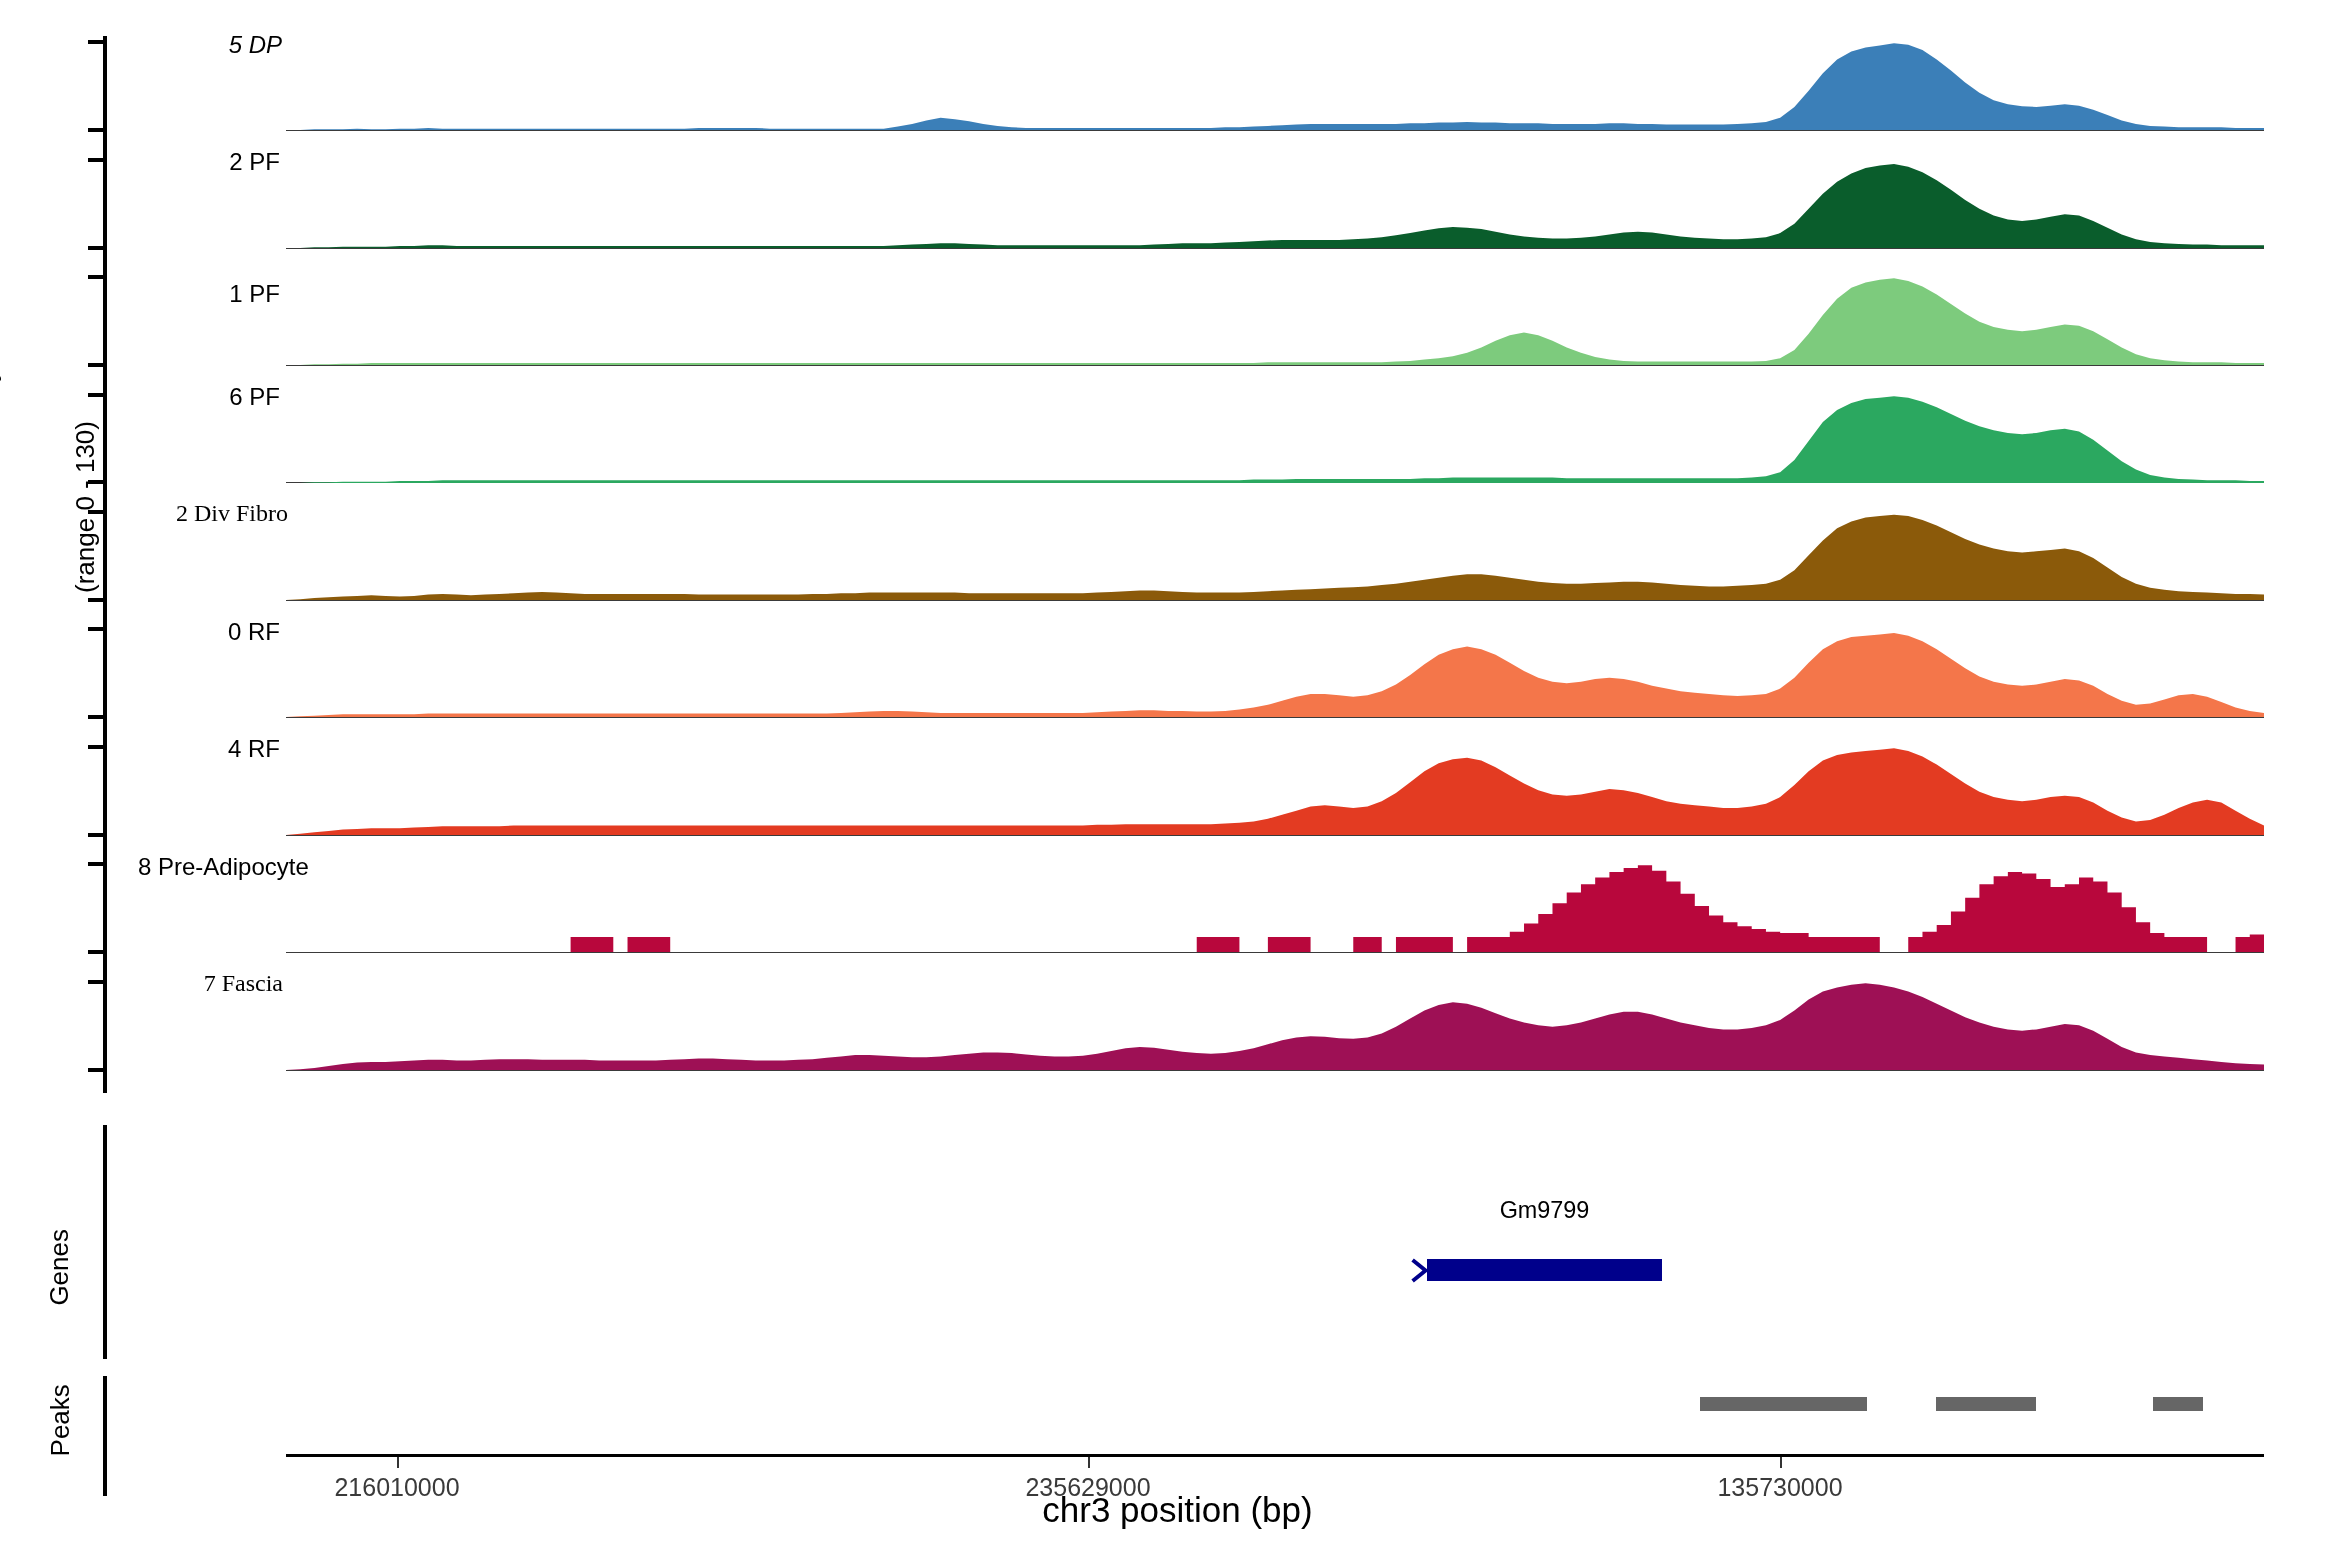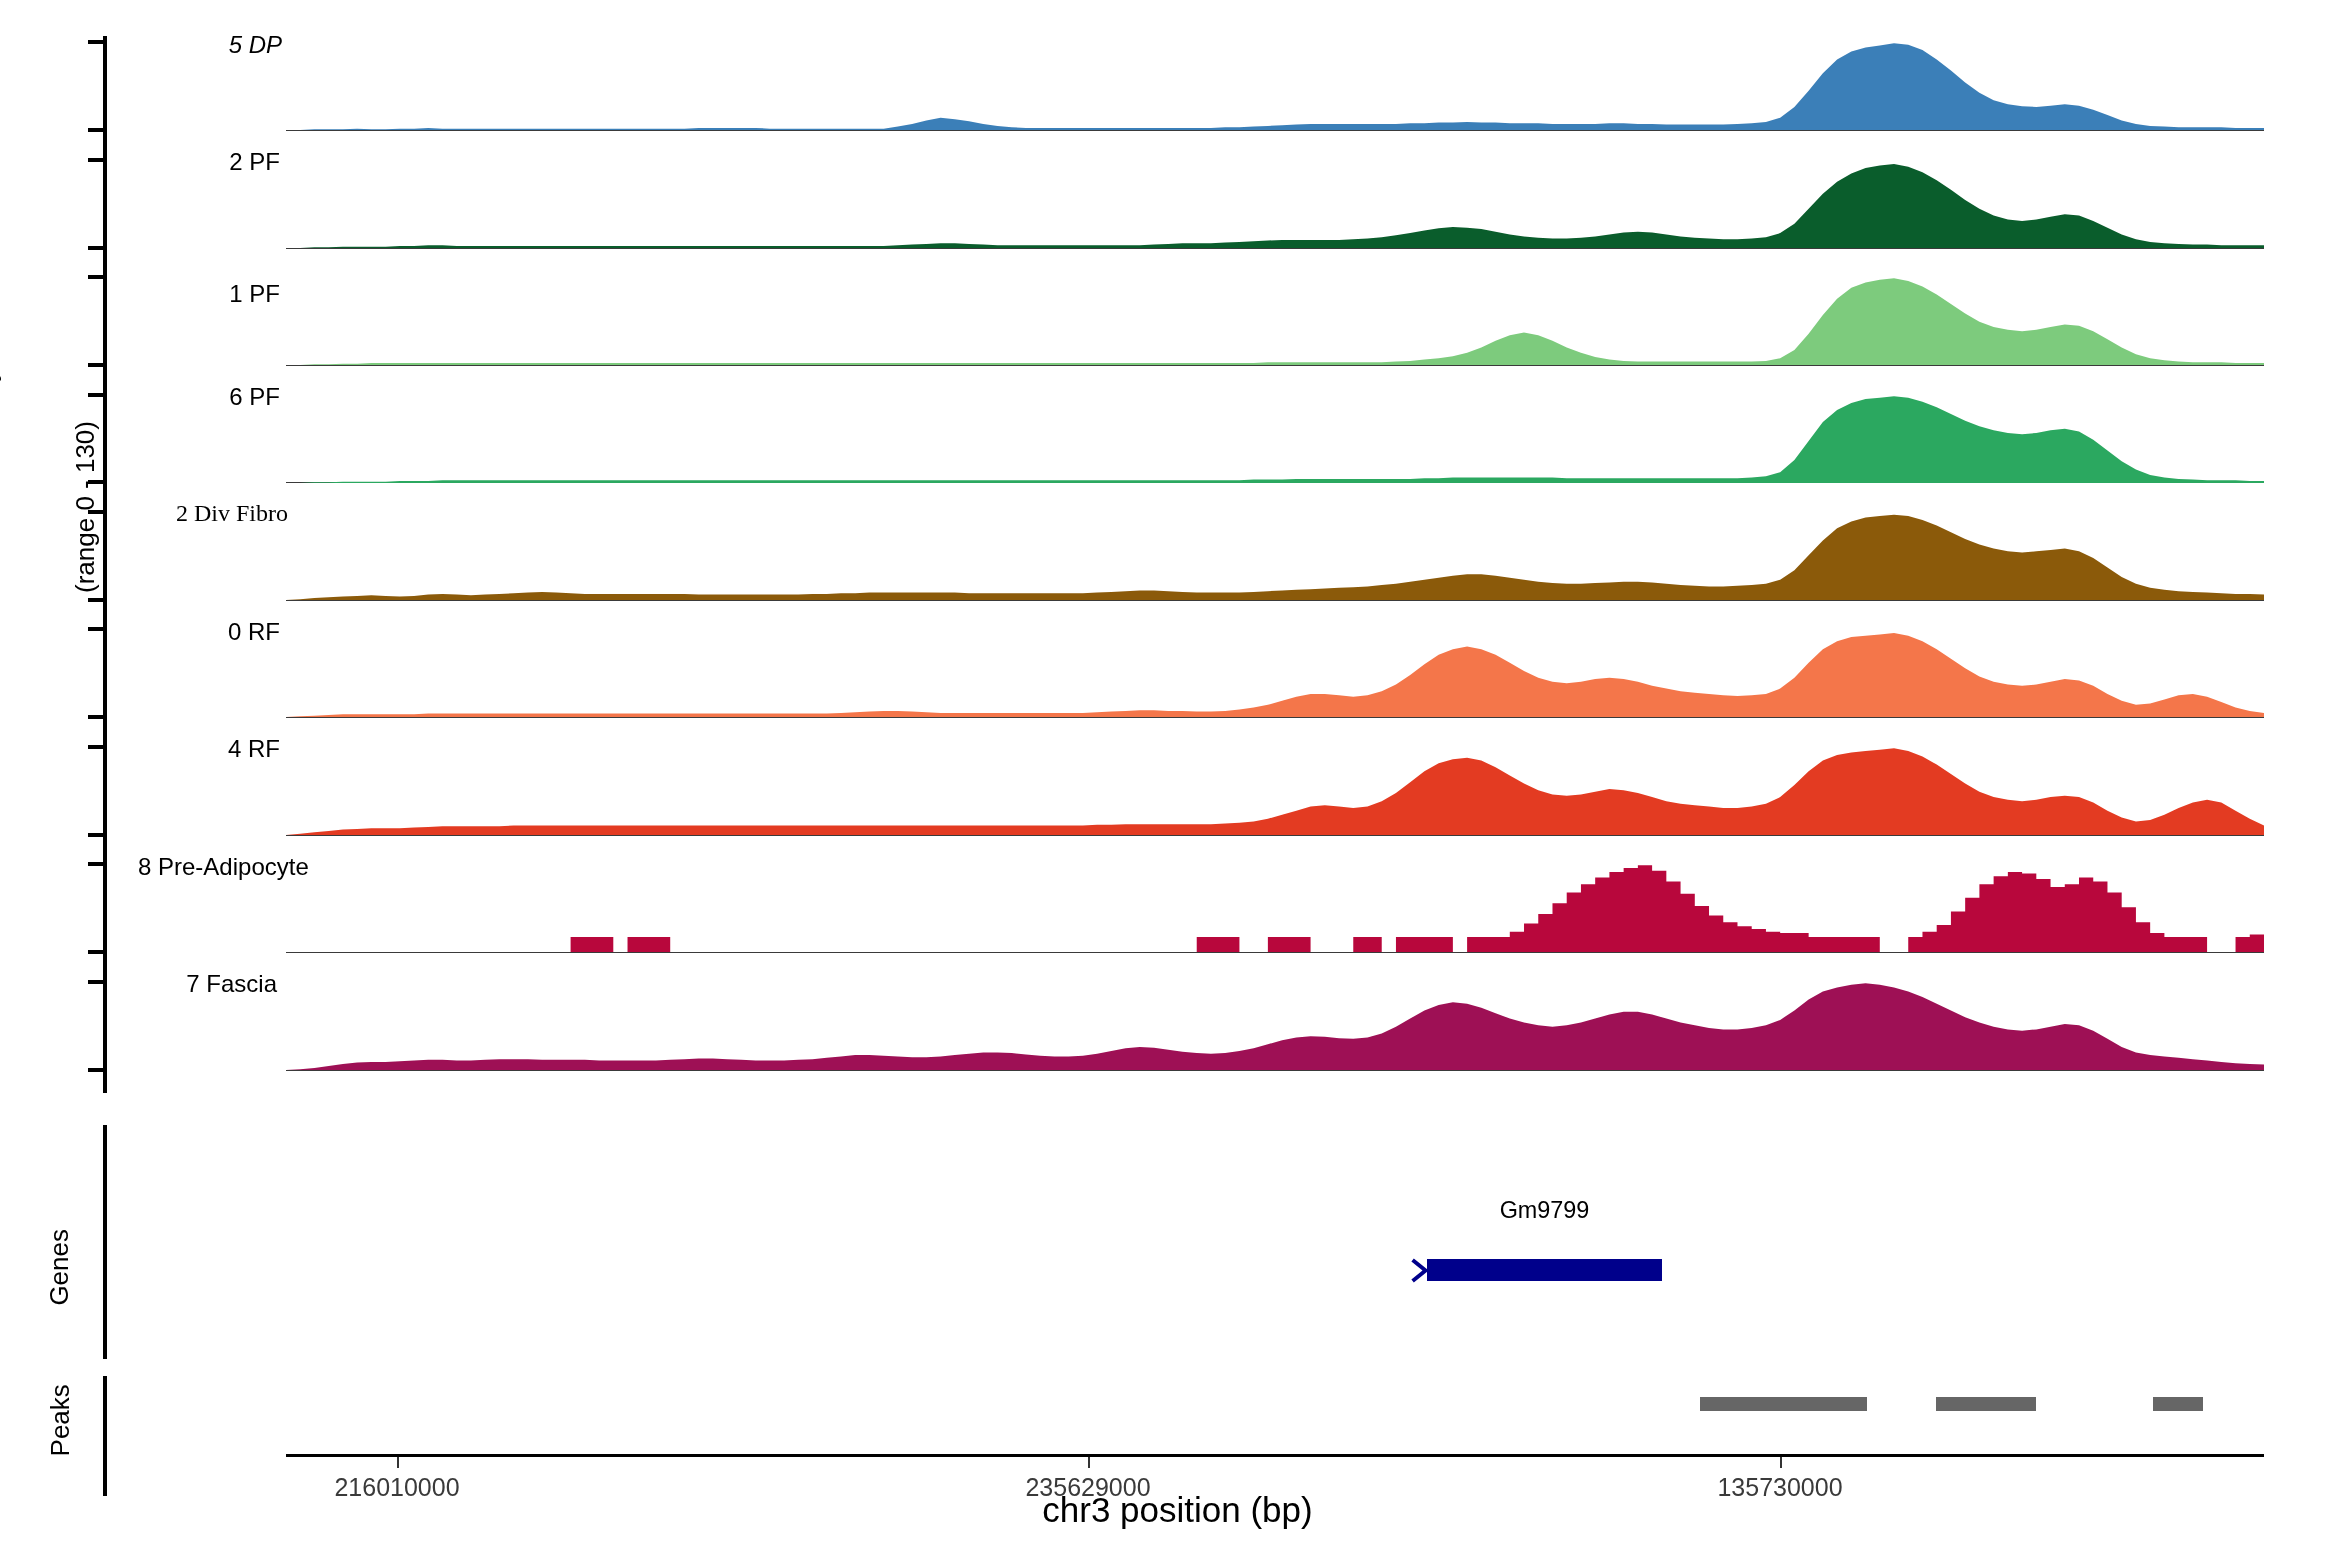--- a/index.html
+++ b/index.html
@@ -115,21 +115,21 @@
           <path d="M 0 135 L 0.00 135.00 L 21.87 132.92 L 43.74 130.85 L 65.61 128.77 L 87.48 126.69 L 109.35 125.65 L 131.22 124.62 L 153.09 124.62 L 174.96 124.62 L 196.83 123.58 L 218.71 122.54 L 240.58 121.50 L 262.45 121.50 L 284.32 121.50 L 306.19 121.50 L 328.06 121.50 L 349.93 120.46 L 371.80 120.46 L 393.67 120.46 L 415.54 120.46 L 437.41 120.46 L 459.28 120.46 L 481.15 120.46 L 503.02 120.46 L 524.89 120.46 L 546.76 120.46 L 568.63 120.46 L 590.50 120.46 L 612.37 120.46 L 634.24 120.46 L 656.12 120.46 L 677.99 120.46 L 699.86 120.46 L 721.73 120.46 L 743.60 120.46 L 765.47 120.46 L 787.34 120.46 L 809.21 120.46 L 831.08 120.46 L 852.95 120.46 L 874.82 120.46 L 896.69 120.46 L 918.56 120.46 L 940.43 120.46 L 962.30 120.46 L 984.17 120.46 L 1006.04 120.46 L 1027.91 120.46 L 1049.78 120.46 L 1071.65 120.46 L 1093.53 120.46 L 1115.40 120.46 L 1137.27 120.46 L 1159.14 120.46 L 1181.01 120.46 L 1202.88 120.46 L 1224.75 120.46 L 1246.62 119.42 L 1268.49 119.42 L 1290.36 118.38 L 1312.23 118.38 L 1334.10 118.38 L 1355.97 118.38 L 1377.84 118.38 L 1399.71 118.38 L 1421.58 118.38 L 1443.45 117.35 L 1465.32 116.31 L 1487.19 114.23 L 1509.06 110.08 L 1530.94 103.85 L 1552.81 97.62 L 1574.68 91.38 L 1596.55 89.31 L 1618.42 91.38 L 1640.29 93.46 L 1662.16 91.38 L 1684.03 83.08 L 1705.90 70.62 L 1727.77 54.00 L 1749.64 37.38 L 1771.51 24.92 L 1793.38 18.69 L 1815.25 16.62 L 1837.12 20.77 L 1858.99 31.15 L 1880.86 43.62 L 1902.73 56.08 L 1924.60 66.46 L 1946.47 72.69 L 1968.35 74.77 L 1990.22 72.69 L 2012.09 68.54 L 2033.96 64.38 L 2055.83 66.46 L 2077.70 70.62 L 2099.57 76.85 L 2121.44 83.08 L 2143.31 87.23 L 2165.18 89.31 L 2187.05 91.38 L 2208.92 93.46 L 2230.79 93.46 L 2252.66 91.38 L 2274.53 87.23 L 2296.40 76.85 L 2318.27 58.15 L 2340.14 37.38 L 2362.01 20.77 L 2383.88 12.46 L 2405.76 8.31 L 2427.63 6.23 L 2449.50 4.15 L 2471.37 2.08 L 2493.24 6.23 L 2515.11 14.54 L 2536.98 27.00 L 2558.85 41.54 L 2580.72 56.08 L 2602.59 68.54 L 2624.46 76.85 L 2646.33 81.00 L 2668.20 83.08 L 2690.07 81.00 L 2711.94 76.85 L 2733.81 74.77 L 2755.68 76.85 L 2777.55 85.15 L 2799.42 97.62 L 2821.29 108.00 L 2843.17 114.23 L 2865.04 112.15 L 2886.91 103.85 L 2908.78 93.46 L 2930.65 85.15 L 2952.52 81.00 L 2974.39 85.15 L 2996.26 97.62 L 3018.13 110.08 L 3040.00 120.46 L 3040.00 135 Z" fill="#E33B22" stroke="none"></path>
         </svg>
       </div>
       <div class="tracklabel" style="left: 111px; width: 169px; top: 853px; margin-left: 27px;">8 Pre-Adipocyte</div>
       <div class="baseline" style="left: 286px; top: 952px; width: 1978px;"></div>
       <div class="trackwrap" style="left: 286px; top: 864px; width: 1978px; height: 88px;">
         <svg width="1978" height="88" viewBox="0 0 3040 135" preserveAspectRatio="none">
           <path d="M 0 135 L 0.00 135.00 L 21.87 135.00 L 21.87 135.00 L 43.74 135.00 L 43.74 135.00 L 65.61 135.00 L 65.61 135.00 L 87.48 135.00 L 87.48 135.00 L 109.35 135.00 L 109.35 135.00 L 131.22 135.00 L 131.22 135.00 L 153.09 135.00 L 153.09 135.00 L 174.96 135.00 L 174.96 135.00 L 196.83 135.00 L 196.83 135.00 L 218.71 135.00 L 218.71 135.00 L 240.58 135.00 L 240.58 135.00 L 262.45 135.00 L 262.45 135.00 L 284.32 135.00 L 284.32 135.00 L 306.19 135.00 L 306.19 135.00 L 328.06 135.00 L 328.06 135.00 L 349.93 135.00 L 349.93 135.00 L 371.80 135.00 L 371.80 135.00 L 393.67 135.00 L 393.67 135.00 L 415.54 135.00 L 415.54 135.00 L 437.41 135.00 L 437.41 112.15 L 459.28 112.15 L 459.28 112.15 L 481.15 112.15 L 481.15 112.15 L 503.02 112.15 L 503.02 135.00 L 524.89 135.00 L 524.89 112.15 L 546.76 112.15 L 546.76 112.15 L 568.63 112.15 L 568.63 112.15 L 590.50 112.15 L 590.50 135.00 L 612.37 135.00 L 612.37 135.00 L 634.24 135.00 L 634.24 135.00 L 656.12 135.00 L 656.12 135.00 L 677.99 135.00 L 677.99 135.00 L 699.86 135.00 L 699.86 135.00 L 721.73 135.00 L 721.73 135.00 L 743.60 135.00 L 743.60 135.00 L 765.47 135.00 L 765.47 135.00 L 787.34 135.00 L 787.34 135.00 L 809.21 135.00 L 809.21 135.00 L 831.08 135.00 L 831.08 135.00 L 852.95 135.00 L 852.95 135.00 L 874.82 135.00 L 874.82 135.00 L 896.69 135.00 L 896.69 135.00 L 918.56 135.00 L 918.56 135.00 L 940.43 135.00 L 940.43 135.00 L 962.30 135.00 L 962.30 135.00 L 984.17 135.00 L 984.17 135.00 L 1006.04 135.00 L 1006.04 135.00 L 1027.91 135.00 L 1027.91 135.00 L 1049.78 135.00 L 1049.78 135.00 L 1071.65 135.00 L 1071.65 135.00 L 1093.53 135.00 L 1093.53 135.00 L 1115.40 135.00 L 1115.40 135.00 L 1137.27 135.00 L 1137.27 135.00 L 1159.14 135.00 L 1159.14 135.00 L 1181.01 135.00 L 1181.01 135.00 L 1202.88 135.00 L 1202.88 135.00 L 1224.75 135.00 L 1224.75 135.00 L 1246.62 135.00 L 1246.62 135.00 L 1268.49 135.00 L 1268.49 135.00 L 1290.36 135.00 L 1290.36 135.00 L 1312.23 135.00 L 1312.23 135.00 L 1334.10 135.00 L 1334.10 135.00 L 1355.97 135.00 L 1355.97 135.00 L 1377.84 135.00 L 1377.84 135.00 L 1399.71 135.00 L 1399.71 112.15 L 1421.58 112.15 L 1421.58 112.15 L 1443.45 112.15 L 1443.45 112.15 L 1465.32 112.15 L 1465.32 135.00 L 1487.19 135.00 L 1487.19 135.00 L 1509.06 135.00 L 1509.06 112.15 L 1530.94 112.15 L 1530.94 112.15 L 1552.81 112.15 L 1552.81 112.15 L 1574.68 112.15 L 1574.68 135.00 L 1596.55 135.00 L 1596.55 135.00 L 1618.42 135.00 L 1618.42 135.00 L 1640.29 135.00 L 1640.29 112.15 L 1662.16 112.15 L 1662.16 112.15 L 1684.03 112.15 L 1684.03 135.00 L 1705.90 135.00 L 1705.90 112.15 L 1727.77 112.15 L 1727.77 112.15 L 1749.64 112.15 L 1749.64 112.15 L 1771.51 112.15 L 1771.51 112.15 L 1793.38 112.15 L 1793.38 135.00 L 1815.25 135.00 L 1815.25 112.15 L 1837.12 112.15 L 1837.12 112.15 L 1858.99 112.15 L 1858.99 112.15 L 1880.86 112.15 L 1880.86 103.85 L 1902.73 103.85 L 1902.73 91.38 L 1924.60 91.38 L 1924.60 76.85 L 1946.47 76.85 L 1946.47 60.23 L 1968.35 60.23 L 1968.35 43.62 L 1990.22 43.62 L 1990.22 31.15 L 2012.09 31.15 L 2012.09 20.77 L 2033.96 20.77 L 2033.96 12.46 L 2055.83 12.46 L 2055.83 6.23 L 2077.70 6.23 L 2077.70 2.08 L 2099.57 2.08 L 2099.57 10.38 L 2121.44 10.38 L 2121.44 27.00 L 2143.31 27.00 L 2143.31 45.69 L 2165.18 45.69 L 2165.18 64.38 L 2187.05 64.38 L 2187.05 78.92 L 2208.92 78.92 L 2208.92 89.31 L 2230.79 89.31 L 2230.79 95.54 L 2252.66 95.54 L 2252.66 99.69 L 2274.53 99.69 L 2274.53 103.85 L 2296.40 103.85 L 2296.40 105.92 L 2318.27 105.92 L 2318.27 105.92 L 2340.14 105.92 L 2340.14 112.15 L 2362.01 112.15 L 2362.01 112.15 L 2383.88 112.15 L 2383.88 112.15 L 2405.76 112.15 L 2405.76 112.15 L 2427.63 112.15 L 2427.63 112.15 L 2449.50 112.15 L 2449.50 135.00 L 2471.37 135.00 L 2471.37 135.00 L 2493.24 135.00 L 2493.24 112.15 L 2515.11 112.15 L 2515.11 103.85 L 2536.98 103.85 L 2536.98 93.46 L 2558.85 93.46 L 2558.85 72.69 L 2580.72 72.69 L 2580.72 51.92 L 2602.59 51.92 L 2602.59 31.15 L 2624.46 31.15 L 2624.46 18.69 L 2646.33 18.69 L 2646.33 12.46 L 2668.20 12.46 L 2668.20 14.54 L 2690.07 14.54 L 2690.07 22.85 L 2711.94 22.85 L 2711.94 35.31 L 2733.81 35.31 L 2733.81 31.15 L 2755.68 31.15 L 2755.68 20.77 L 2777.55 20.77 L 2777.55 27.00 L 2799.42 27.00 L 2799.42 43.62 L 2821.29 43.62 L 2821.29 66.46 L 2843.17 66.46 L 2843.17 89.31 L 2865.04 89.31 L 2865.04 105.92 L 2886.91 105.92 L 2886.91 112.15 L 2908.78 112.15 L 2908.78 112.15 L 2930.65 112.15 L 2930.65 112.15 L 2952.52 112.15 L 2952.52 135.00 L 2974.39 135.00 L 2974.39 135.00 L 2996.26 135.00 L 2996.26 112.15 L 3018.13 112.15 L 3018.13 108.00 L 3040.00 108.00 L 3040.00 103.85 L 3040.00 103.85 L 3040.00 135 Z" fill="#B8073C" stroke="none"></path>
         </svg>
       </div>
-      <div class="tracklabel" style="left: 108px; width: 169px; top: 970px;">7 Fascia</div>
+      <div class="tracklabel" style="left: 114px; width: 169px; top: 970px; font-family: Liberation Serif, serif;">7 Fascia</div>
       <div class="baseline" style="left: 286px; top: 1070px; width: 1978px;"></div>
       <div class="trackwrap" style="left: 286px; top: 982px; width: 1978px; height: 88px;">
         <svg width="1978" height="88" viewBox="0 0 3040 135" preserveAspectRatio="none">
           <path d="M 0 135 L 0.00 135.00 L 21.87 133.96 L 43.74 131.88 L 65.61 128.77 L 87.48 125.65 L 109.35 123.58 L 131.22 122.54 L 153.09 122.54 L 174.96 121.50 L 196.83 120.46 L 218.71 119.42 L 240.58 119.42 L 262.45 120.46 L 284.32 120.46 L 306.19 119.42 L 328.06 118.38 L 349.93 118.38 L 371.80 118.38 L 393.67 119.42 L 415.54 119.42 L 437.41 119.42 L 459.28 119.42 L 481.15 120.46 L 503.02 120.46 L 524.89 120.46 L 546.76 120.46 L 568.63 120.46 L 590.50 119.42 L 612.37 118.38 L 634.24 117.35 L 656.12 117.35 L 677.99 118.38 L 699.86 119.42 L 721.73 120.46 L 743.60 120.46 L 765.47 120.46 L 787.34 119.42 L 809.21 118.38 L 831.08 116.31 L 852.95 114.23 L 874.82 112.15 L 896.69 112.15 L 918.56 113.19 L 940.43 114.23 L 962.30 115.27 L 984.17 115.27 L 1006.04 114.23 L 1027.91 112.15 L 1049.78 110.08 L 1071.65 108.00 L 1093.53 108.00 L 1115.40 109.04 L 1137.27 111.12 L 1159.14 113.19 L 1181.01 114.23 L 1202.88 114.23 L 1224.75 113.19 L 1246.62 110.08 L 1268.49 105.92 L 1290.36 101.77 L 1312.23 99.69 L 1334.10 100.73 L 1355.97 103.85 L 1377.84 106.96 L 1399.71 109.04 L 1421.58 110.08 L 1443.45 109.04 L 1465.32 105.92 L 1487.19 101.77 L 1509.06 95.54 L 1530.94 89.31 L 1552.81 85.15 L 1574.68 83.08 L 1596.55 84.12 L 1618.42 86.19 L 1640.29 87.23 L 1662.16 85.15 L 1684.03 78.92 L 1705.90 68.54 L 1727.77 56.08 L 1749.64 43.62 L 1771.51 35.31 L 1793.38 31.15 L 1815.25 33.23 L 1837.12 39.46 L 1858.99 47.77 L 1880.86 56.08 L 1902.73 62.31 L 1924.60 66.46 L 1946.47 68.54 L 1968.35 66.46 L 1990.22 62.31 L 2012.09 56.08 L 2033.96 49.85 L 2055.83 45.69 L 2077.70 45.69 L 2099.57 49.85 L 2121.44 56.08 L 2143.31 62.31 L 2165.18 66.46 L 2187.05 70.62 L 2208.92 72.69 L 2230.79 72.69 L 2252.66 70.62 L 2274.53 66.46 L 2296.40 58.15 L 2318.27 43.62 L 2340.14 27.00 L 2362.01 14.54 L 2383.88 8.31 L 2405.76 4.15 L 2427.63 2.08 L 2449.50 4.15 L 2471.37 8.31 L 2493.24 14.54 L 2515.11 22.85 L 2536.98 33.23 L 2558.85 43.62 L 2580.72 54.00 L 2602.59 62.31 L 2624.46 68.54 L 2646.33 72.69 L 2668.20 74.77 L 2690.07 72.69 L 2711.94 68.54 L 2733.81 64.38 L 2755.68 66.46 L 2777.55 74.77 L 2799.42 87.23 L 2821.29 99.69 L 2843.17 108.00 L 2865.04 112.15 L 2886.91 114.23 L 2908.78 116.31 L 2930.65 118.38 L 2952.52 120.46 L 2974.39 122.54 L 2996.26 124.62 L 3018.13 125.65 L 3040.00 126.69 L 3040.00 135 Z" fill="#9E1055" stroke="none"></path>
         </svg>
       </div>
     </div>
 
   <div id="genes-layer">
       <div class="gene-name" style="left: 1473px; top: 1197px; width: 143px; text-align: center;">Gm9799</div>

